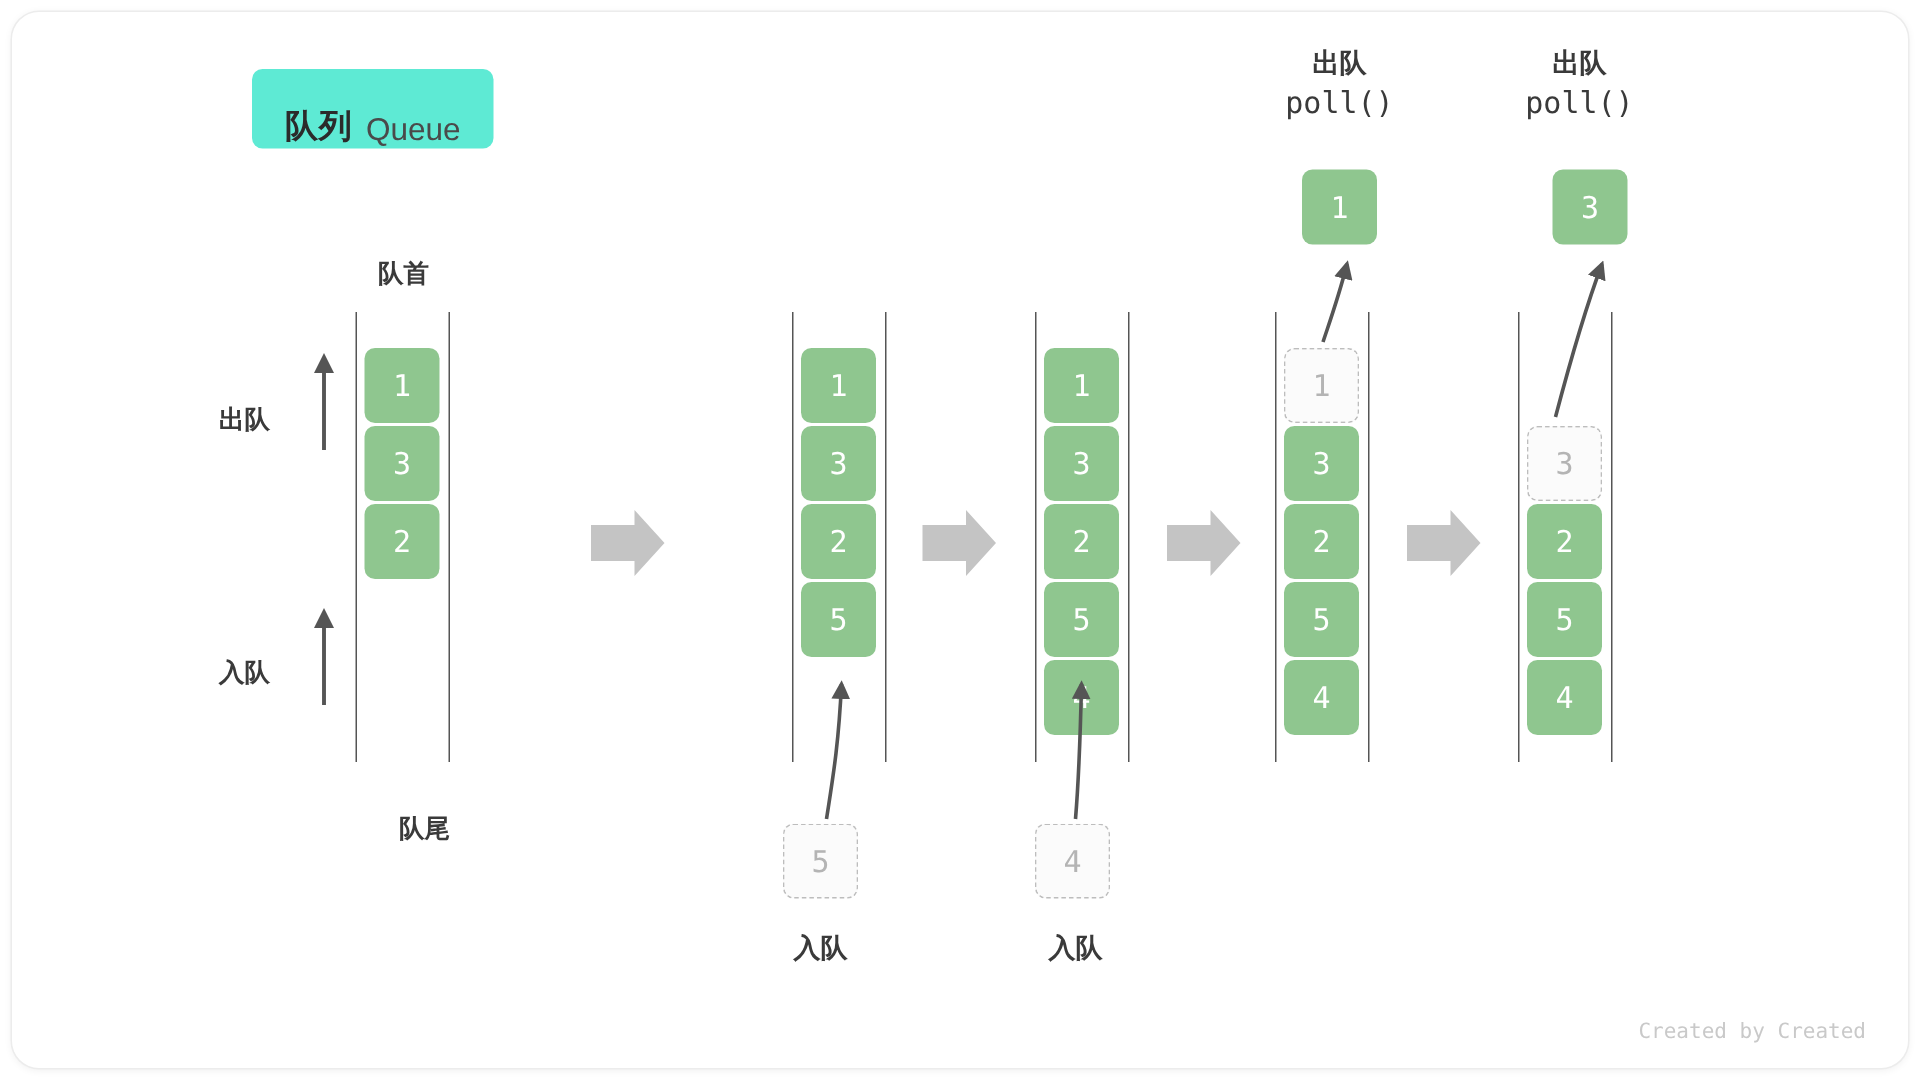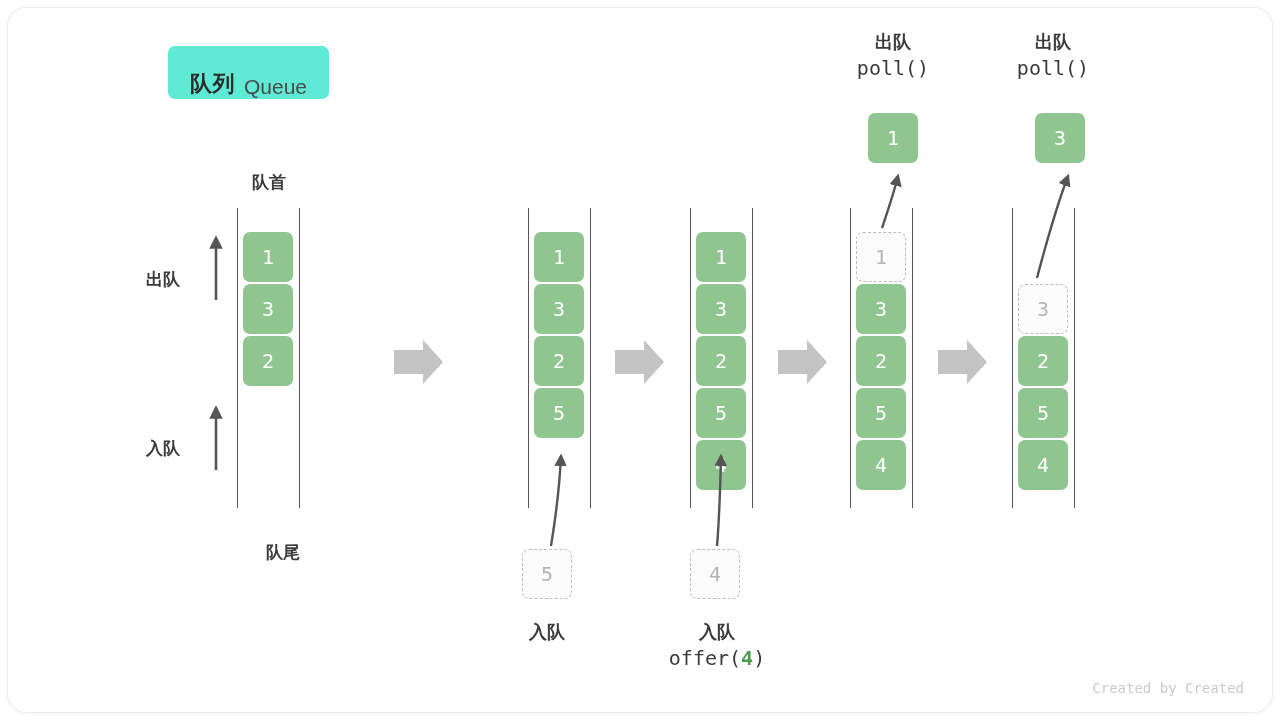--- a/index.html
+++ b/index.html
@@ -194,21 +194,20 @@
     <div class="rail right"></div>
     <div class="slot filled" style="top:24px;">1</div>
     <div class="slot filled" style="top:76px;">3</div>
     <div class="slot filled" style="top:128px;">2</div>
     <div class="slot filled" style="top:180px;">5</div>
     <div class="slot filled" style="top:232px;">4</div>
   </div>
   <div class="chip ghost" style="left:690px; top:549px;">4</div>
   <div class="oplabel" style="left:632px; top:620px; width:170px;">
     <div class="l1">入队</div>
-    <div class="l2"><span>offer(</span><span class="num">4</span><span>)</span></div>
   </div>
 
   <div class="col" style="left:850px;">
     <div class="rail left"></div>
     <div class="rail right"></div>
     <div class="slot ghost" style="top:24px;">1</div>
     <div class="slot filled" style="top:76px;">3</div>
     <div class="slot filled" style="top:128px;">2</div>
     <div class="slot filled" style="top:180px;">5</div>
     <div class="slot filled" style="top:232px;">4</div>

